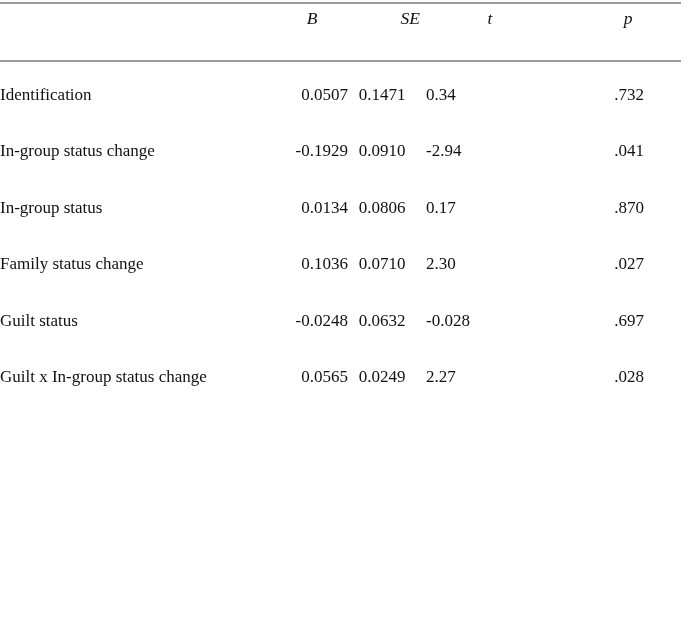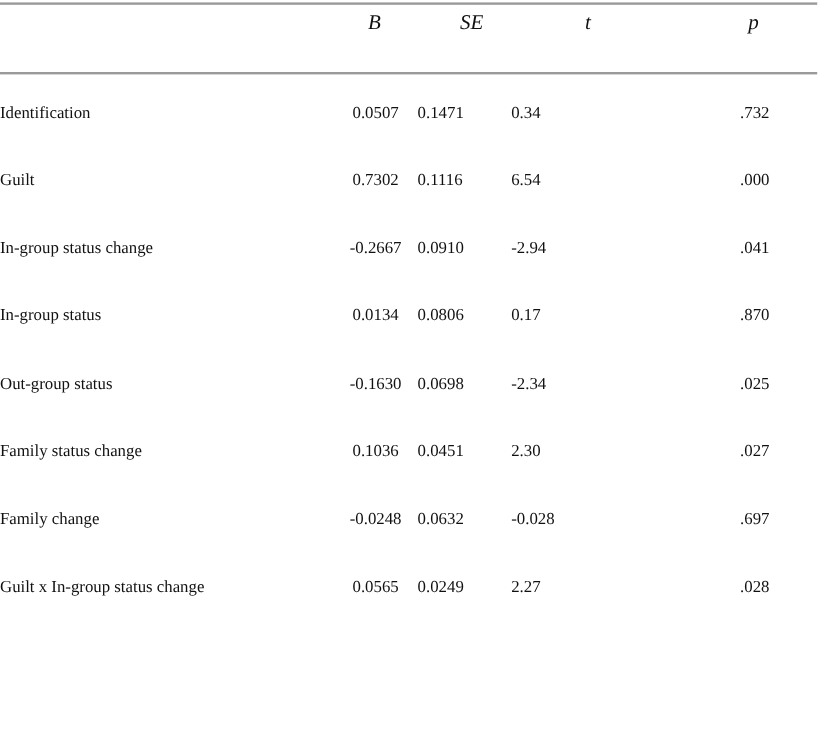--- a/index.html
+++ b/index.html
@@ -54,38 +54,38 @@
     height: 58px;
     vertical-align: top;
     padding: 8px 0 0 0;
     font-weight: normal;
     font-style: italic;
     font-size: 17.5px;
     border: 0;
   }
   thead th.h-label { text-align: left; }
   thead th.h-b     { text-align: center; padding-right: 2px; }
-  thead th.h-se    { text-align: center; padding-left: 18px; }
+  thead th.h-se    { text-align: right; padding-left: 18px; }
   thead th.h-t     { text-align: center; padding-left: 5px; }
   thead th.h-p     { text-align: center; padding-left: 20px; }
 
   tbody td {
     height: 56.5px;
     vertical-align: middle;
-    font-size: 14px;
+    font-size: 17px;
     font-style: normal;
     padding: 0;
     border: 0;
     white-space: nowrap;
   }
   tbody tr:first-child td { height: 57px; }
 
   td.v-label { text-align: left;  padding-left: 0px; }
-  td.v-b     { text-align: center; padding-right: 0px; }
-  td.v-se    { text-align: left; padding-right: 4px; }
+  td.v-b     { text-align: right; padding-right: 0px; }
+  td.v-se    { text-align: center; padding-right: 4px; }
   td.v-t     { padding-left: 6px; }
   td.v-p     { text-align: center; padding-left: 22px; }
 </style>
 </head>
 <body>
 
 <div class="sheet">
 
   <div class="rule top"></div>
   <div class="rule header"></div>
@@ -109,56 +109,42 @@
     </thead>
     <tbody id="stats-body">
         <tr>
           <td class="v-label">Identification</td>
           <td class="v-b">0.0507</td>
           <td class="v-se">0.1471</td>
           <td class="v-t">0.34</td>
           <td class="v-p">.732</td>
         </tr>
         <tr>
-          <td class="v-label">Guilt</td>
-          <td class="v-b">0.7302</td>
-          <td class="v-se">0.1116</td>
-          <td class="v-t">6.54</td>
-          <td class="v-p">.000</td>
-        </tr>
-        <tr>
           <td class="v-label">In-group status change</td>
-          <td class="v-b">-0.2667</td>
+          <td class="v-b">-0.1929</td>
           <td class="v-se">0.0910</td>
           <td class="v-t">-2.94</td>
           <td class="v-p">.041</td>
         </tr>
         <tr>
           <td class="v-label">In-group status</td>
           <td class="v-b">0.0134</td>
           <td class="v-se">0.0806</td>
           <td class="v-t">0.17</td>
           <td class="v-p">.870</td>
         </tr>
         <tr>
-          <td class="v-label">Out-group status</td>
-          <td class="v-b">-0.1630</td>
-          <td class="v-se">0.0698</td>
-          <td class="v-t">-2.34</td>
-          <td class="v-p">.025</td>
-        </tr>
-        <tr>
           <td class="v-label">Family status change</td>
           <td class="v-b">0.1036</td>
-          <td class="v-se">0.0451</td>
+          <td class="v-se">0.0710</td>
           <td class="v-t">2.30</td>
           <td class="v-p">.027</td>
         </tr>
         <tr>
-          <td class="v-label">Family change</td>
+          <td class="v-label">Guilt status</td>
           <td class="v-b">-0.0248</td>
           <td class="v-se">0.0632</td>
           <td class="v-t">-0.028</td>
           <td class="v-p">.697</td>
         </tr>
         <tr>
           <td class="v-label">Guilt x In-group status change</td>
           <td class="v-b">0.0565</td>
           <td class="v-se">0.0249</td>
           <td class="v-t">2.27</td>

